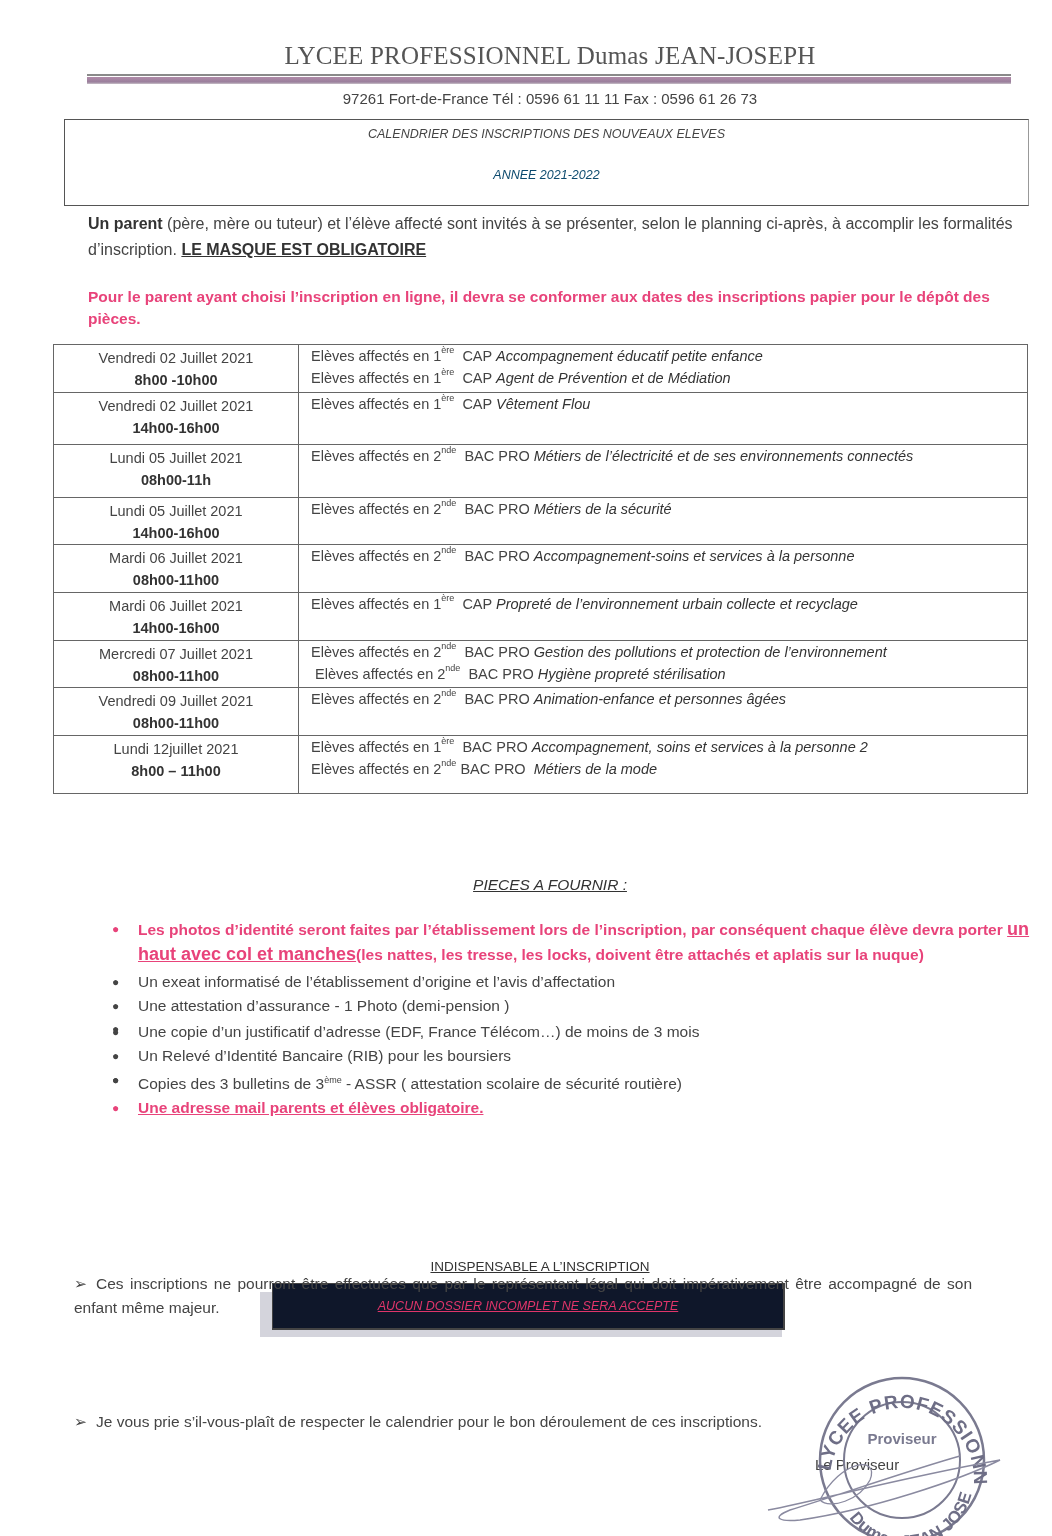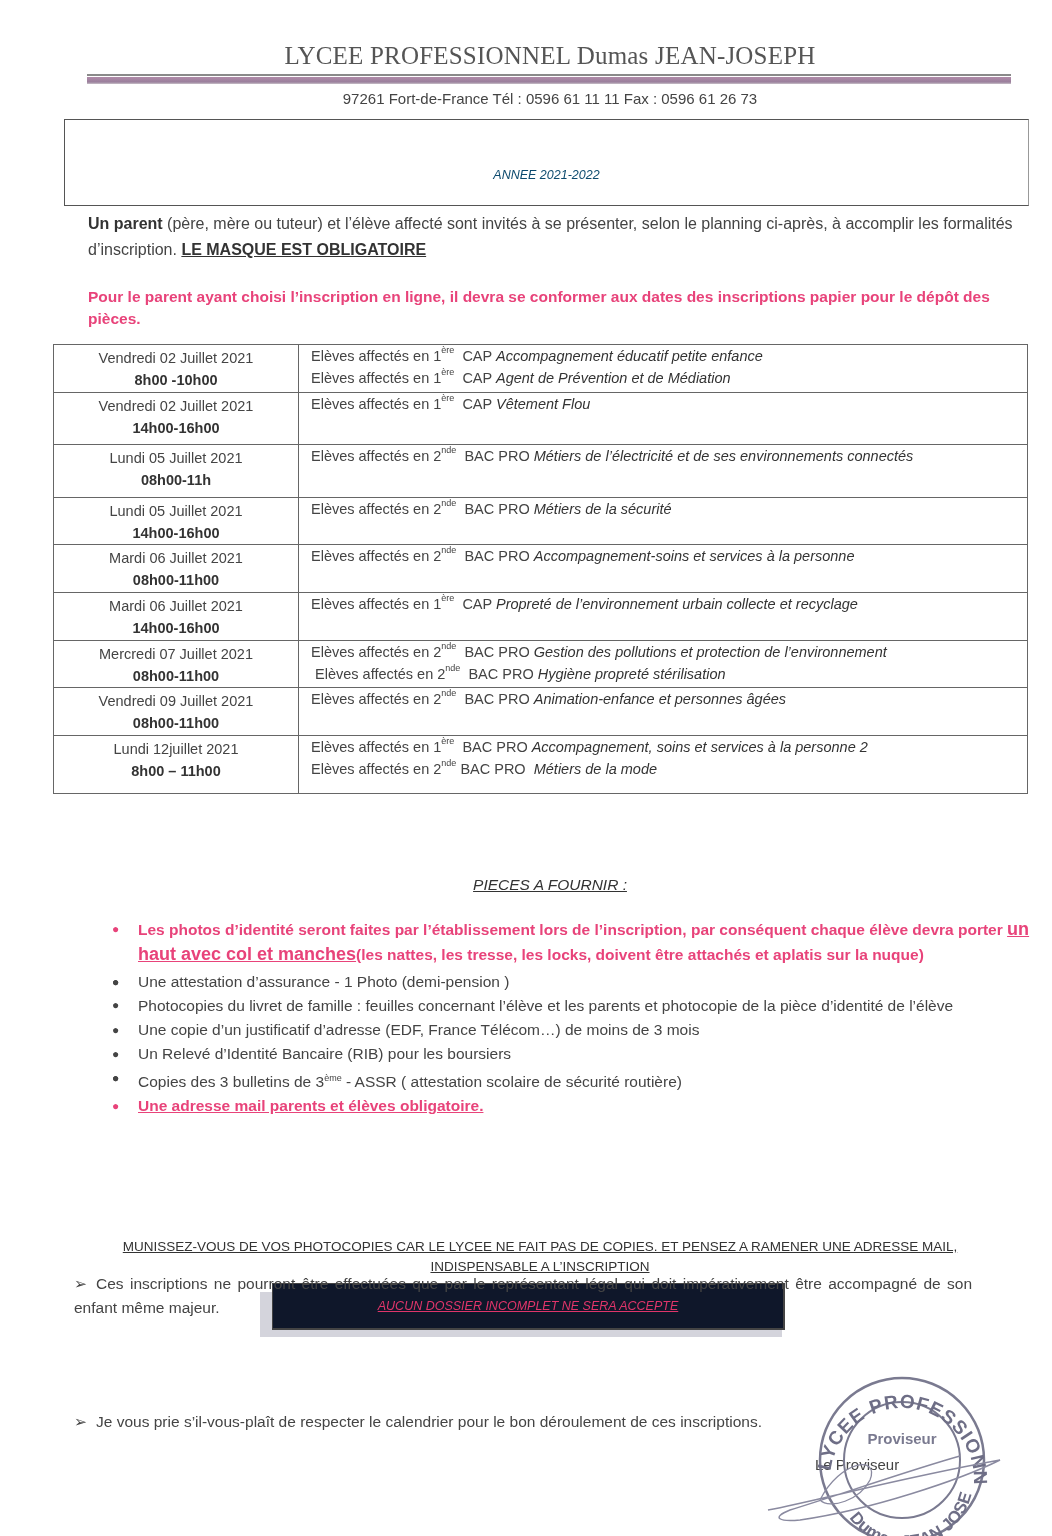--- a/index.html
+++ b/index.html
@@ -46,20 +46,21 @@
   .signature-label { left: 815px; top: 1456px; font-size: 15px; color: #444; }
 </style>
 </head>
 <body>
 
 <div class="abs school-title">LYCEE PROFESSIONNEL Dumas JEAN-JOSEPH</div>
 <div class="abs title-rule"></div>
 <div class="abs address">97261 Fort-de-France Tél : 0596 61 11 11 Fax : 0596 61 26 73</div>
 
 <div class="abs cal-box">
+  <div class="abs cal-title">CALENDRIER DES INSCRIPTIONS DES NOUVEAUX ELEVES</div>
   <div class="abs cal-year">ANNEE 2021-2022</div>
 </div>
 
 <div class="abs intro">
   <b>Un parent</b><span> (père, mère ou tuteur) et l’élève affecté sont invités à se présenter, selon le planning ci-après, à accomplir les formalités d’inscription. </span><b class="u">LE MASQUE EST OBLIGATOIRE</b>
 </div>
 
 <div class="abs pink-note">Pour le parent ayant choisi l’inscription en ligne, il devra se conformer aux dates des inscriptions papier pour le dépôt des pièces.</div>
 
 <table class="sched">
@@ -150,32 +151,32 @@
       </tr>
     </tbody>
 </table>
 
 <div class="abs pieces-title">PIECES A FOURNIR :</div>
 
 <ul class="pieces">
   <li class="first">
     <span class="bullet">●</span><span>Les photos d’identité seront faites par l’établissement lors de l’inscription, par conséquent chaque élève devra porter </span><span class="big">un haut avec col et manches</span><span>(les nattes, les tresse, les locks, doivent être attachés et aplatis sur la nuque)</span>
   </li>
-  <li><span class="bullet">●</span></li>
+  <li><span class="bullet">●</span><span>Un exeat informatisé de l’établissement d’origine et l’avis d’affectation</span></li>
   <li><span class="bullet">●</span><span>Une attestation d’assurance  -  1 Photo (demi-pension )</span></li>
-  <li style="line-height:22px;padding-top:1px;padding-bottom:1px;"><span class="bullet">●</span><span>Photocopies du livret de famille : feuilles concernant l’élève et les parents et photocopie de la pièce d’identité de l’élève</span></li>
+  <li style="line-height:22px;padding-top:1px;padding-bottom:1px;"><span class="bullet">●</span></li>
   <li><span class="bullet">●</span><span>Une copie  d’un justificatif d’adresse (EDF, France Télécom…) de moins de 3 mois</span></li>
   <li><span class="bullet">●</span><span>Un Relevé d’Identité Bancaire (RIB) pour les boursiers</span></li>
   <li><span class="bullet">●</span></li>
   <li><span class="bullet">●</span><span>Copies des 3 bulletins de 3</span><sup style="font-size:9px;">ème</sup><span>  -  ASSR  ( attestation scolaire de sécurité routière)</span></li>
   <li class="last"><span class="bullet" style="text-decoration:none;">●</span><span>Une adresse mail parents et élèves obligatoire.</span></li>
 </ul>
 
 <div class="abs munissez">
-  <span>MUNISSEZ-VOUS DE VOS PHOTOCOPIES CAR LE LYCEE NE FAIT PAS DE COPIES. ET PENSEZ A RAMENER UNE ADRESSE MAIL,</span><br>
+  <br>
   <span>INDISPENSABLE A L’INSCRIPTION</span>
 </div>
 
 <div class="abs box-shadow"></div>
 <div class="abs incomplete-box">
   <div class="abs incomplete-text">AUCUN DOSSIER INCOMPLET NE SERA ACCEPTE</div>
 </div>
 
 <div class="abs note1">
   <span class="arrow">➢</span><span>Ces inscriptions ne pourront être effectuées que par le représentant légal qui doit impérativement être accompagné de son enfant même majeur.</span>

